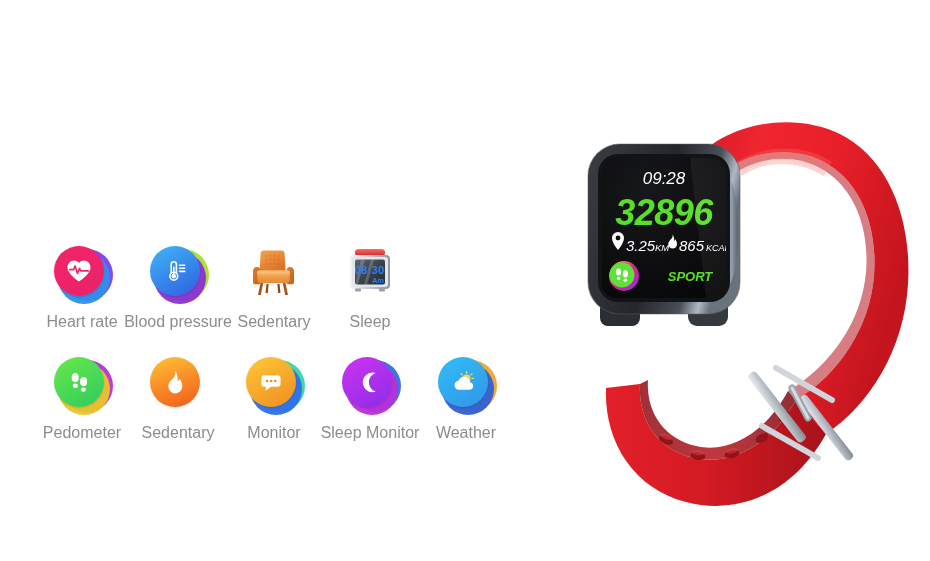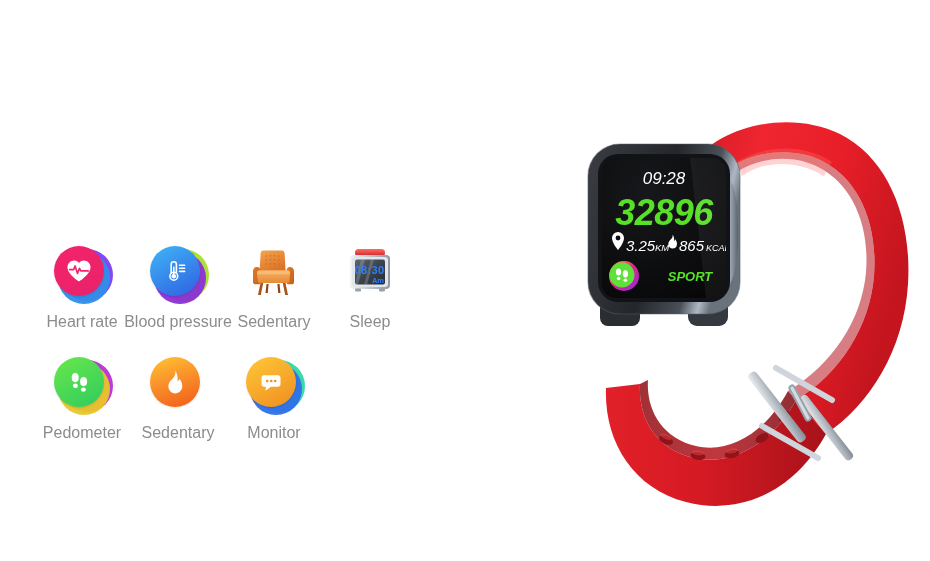--- a/index.html
+++ b/index.html
@@ -299,21 +299,52 @@
                 <circle cx="11.2" cy="14.0" r="1.35"></circle>
                 <circle cx="15.2" cy="14.0" r="1.35"></circle>
                 <circle cx="19.2" cy="14.0" r="1.35"></circle>
               </g>
             </svg>
           </div>
         </div>
         <div class="feat-label">Monitor</div>
       </div>
 
-
+      <div class="feat">
+        <div class="feat-ico-wrap">
+          <div class="ring r1" style="background:#2f6fe8"></div>
+          <div class="ring r2" style="background:#b82fd6"></div>
+          <div class="disc" style="background:linear-gradient(150deg,#cf33f0,#8b2de8)">
+            <svg width="30" height="30" viewBox="0 0 30 30">
+              <path d="M20.6 5.4c-5.4 0-9.8 4.4-9.8 9.9s4.4 9.9 9.8 9.9c1.1 0 2.2-.2 3.2-.5-4.0-1.3-6.9-5.1-6.9-9.4 0-4.4 2.9-8.1 6.9-9.4-1.0-.3-2.1-.5-3.2-.5z" fill="#ffffff"></path>
+            </svg>
+          </div>
+        </div>
+        <div class="feat-label">Sleep Monitor</div>
+      </div>
+
+      <div class="feat">
+        <div class="feat-ico-wrap">
+          <div class="ring r1" style="background:#f0a62a"></div>
+          <div class="ring r2" style="background:#2f5fd6"></div>
+          <div class="disc" style="background:linear-gradient(150deg,#33bdf5,#2f96e8)">
+            <svg width="30" height="30" viewBox="0 0 30 30">
+              <circle cx="18.6" cy="11.4" r="4.0" fill="#ffd24a"></circle>
+              <g stroke="#ffd24a" stroke-width="1.3" stroke-linecap="round">
+                <path d="M18.6 4.6v1.6"></path>
+                  <path d="M24.0 6.8l-1.1 1.1"></path>
+                <path d="M13.2 6.8l1.1 1.1"></path>
+                  <path d="M25.6 11.4h-1.6"></path>
+              </g>
+              <path d="M11.0 22.8c-2.5 0-4.5-2.0-4.5-4.5 0-2.3 1.7-4.2 3.9-4.5.8-2.4 3.1-4.1 5.7-4.1 3.2 0 5.8 2.5 6.0 5.6 1.8.4 3.1 1.9 3.1 3.8 0 2.1-1.7 3.7-3.8 3.7z" fill="#ffffff"></path>
+            </svg>
+          </div>
+        </div>
+        <div class="feat-label">Weather</div>
+      </div>
     </div>
   </div>
 
   <div id="watch">
     <svg width="390" height="420" viewBox="0 0 390 420">
       <defs>
         <linearGradient id="strapTop" x1="0" y1="0" x2="1" y2="0.4">
           <stop offset="0" stop-color="#cf1a24"></stop>
           <stop offset="0.30" stop-color="#ef2630"></stop>
           <stop offset="0.62" stop-color="#e81f29"></stop>

